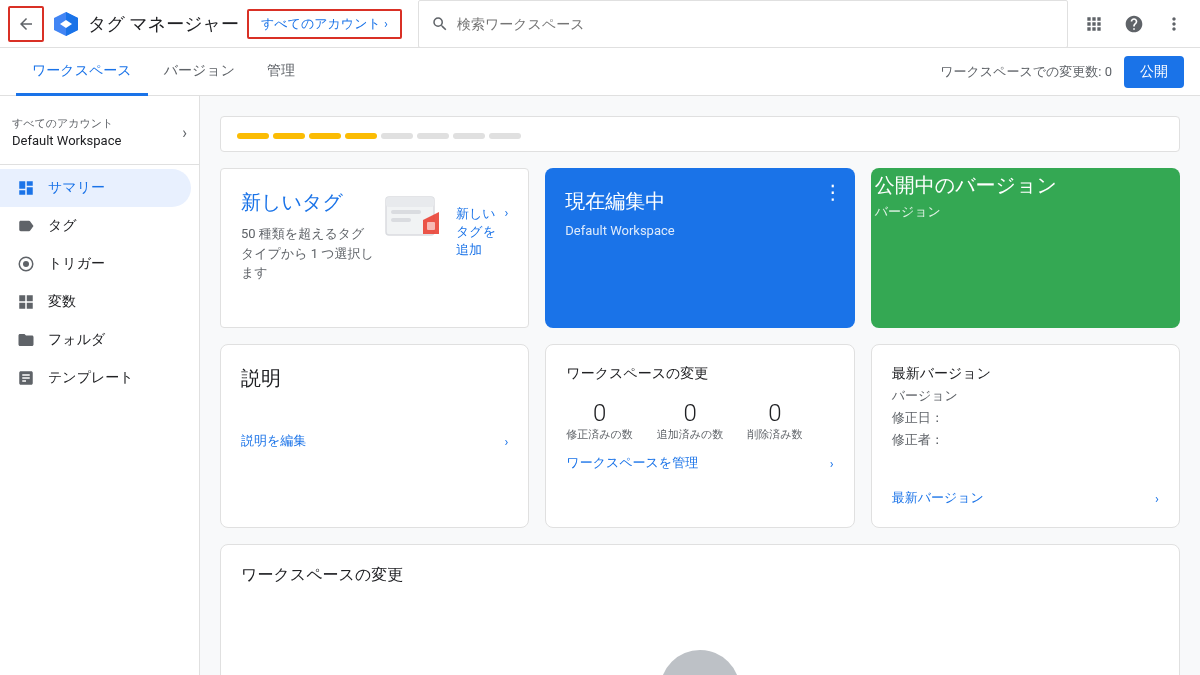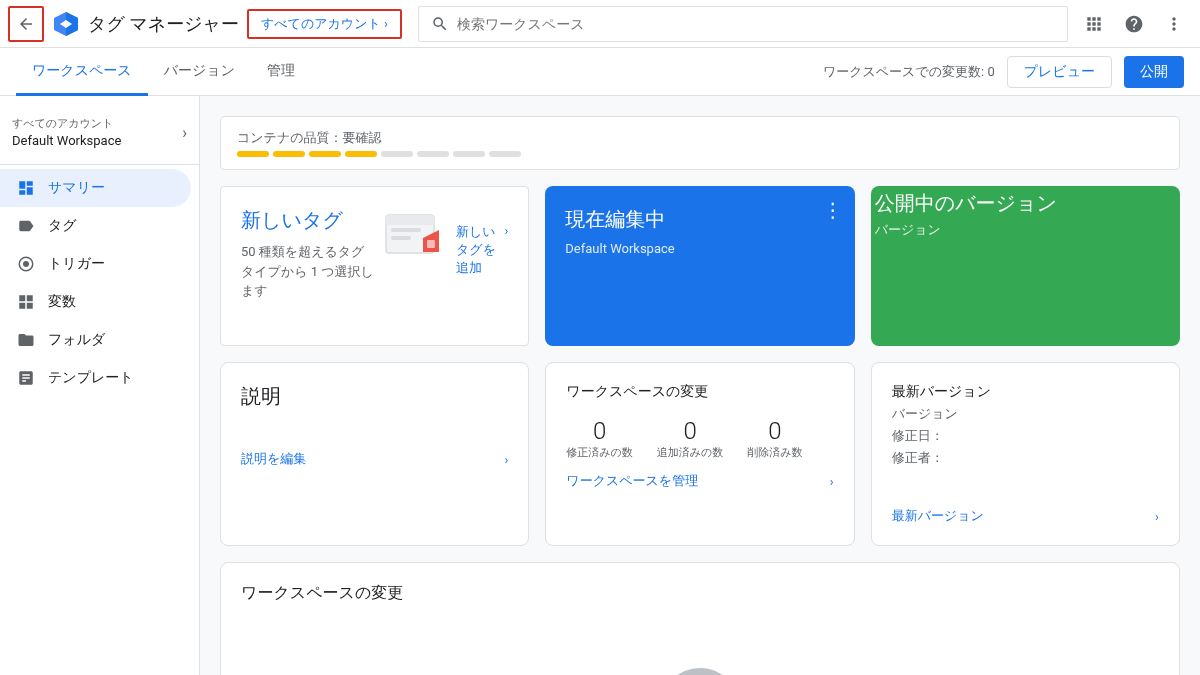--- a/index.html
+++ b/index.html
@@ -46,21 +46,21 @@
       cursor: pointer;
       white-space: nowrap;
       flex-shrink: 0;
     }
     .search-bar {
       flex: 1;
       display: flex;
       align-items: center;
       border: 1px solid #e0e0e0;
       border-radius: 2px;
-      height: 36px;
+      height: 48px;
       padding: 0 12px;
       gap: 8px;
       margin-left: 8px;
     }
     .search-bar input {
       border: none; outline: none; font-size: 14px; color: #202124; background: transparent; flex: 1;
     }
     .top-bar-actions {
       display: flex; align-items: center; gap: 4px; flex-shrink: 0;
     }
@@ -359,21 +359,20 @@
     <span>ワークスペース</span>
   </div>
   <div class="nav-tab">
     <span>バージョン</span>
   </div>
   <div class="nav-tab">
     <span>管理</span>
   </div>
   <div class="nav-right">
     <span class="changes-count">ワークスペースでの変更数: 0</span>
-    <button class="btn-preview">プレビュー</button>
     <button class="btn-publish">公開</button>
   </div>
 </div>
 
 <div class="main-layout">
 
   <div class="sidebar">
     <div class="workspace-selector">
       <div>
         <div class="workspace-label">すべてのアカウント</div>
@@ -439,21 +438,20 @@
           </svg>
       </span>
       <span>テンプレート</span>
     </div>
   </div>
 
   <div class="content">
 
     <div class="quality-banner">
       <div>
-        <div style="font-size:13px;color:#5f6368;">コンテナの品質：要確認</div>
         <div class="quality-dots">
           <div class="quality-dot" style="background:#fbbc04;"></div>
           <div class="quality-dot" style="background:#fbbc04;"></div>
           <div class="quality-dot" style="background:#fbbc04;"></div>
           <div class="quality-dot" style="background:#fbbc04;"></div>
           <div class="quality-dot" style="background:#e0e0e0;"></div>
           <div class="quality-dot" style="background:#e0e0e0;"></div>
           <div class="quality-dot" style="background:#e0e0e0;"></div>
           <div class="quality-dot" style="background:#e0e0e0;"></div>
         </div>

